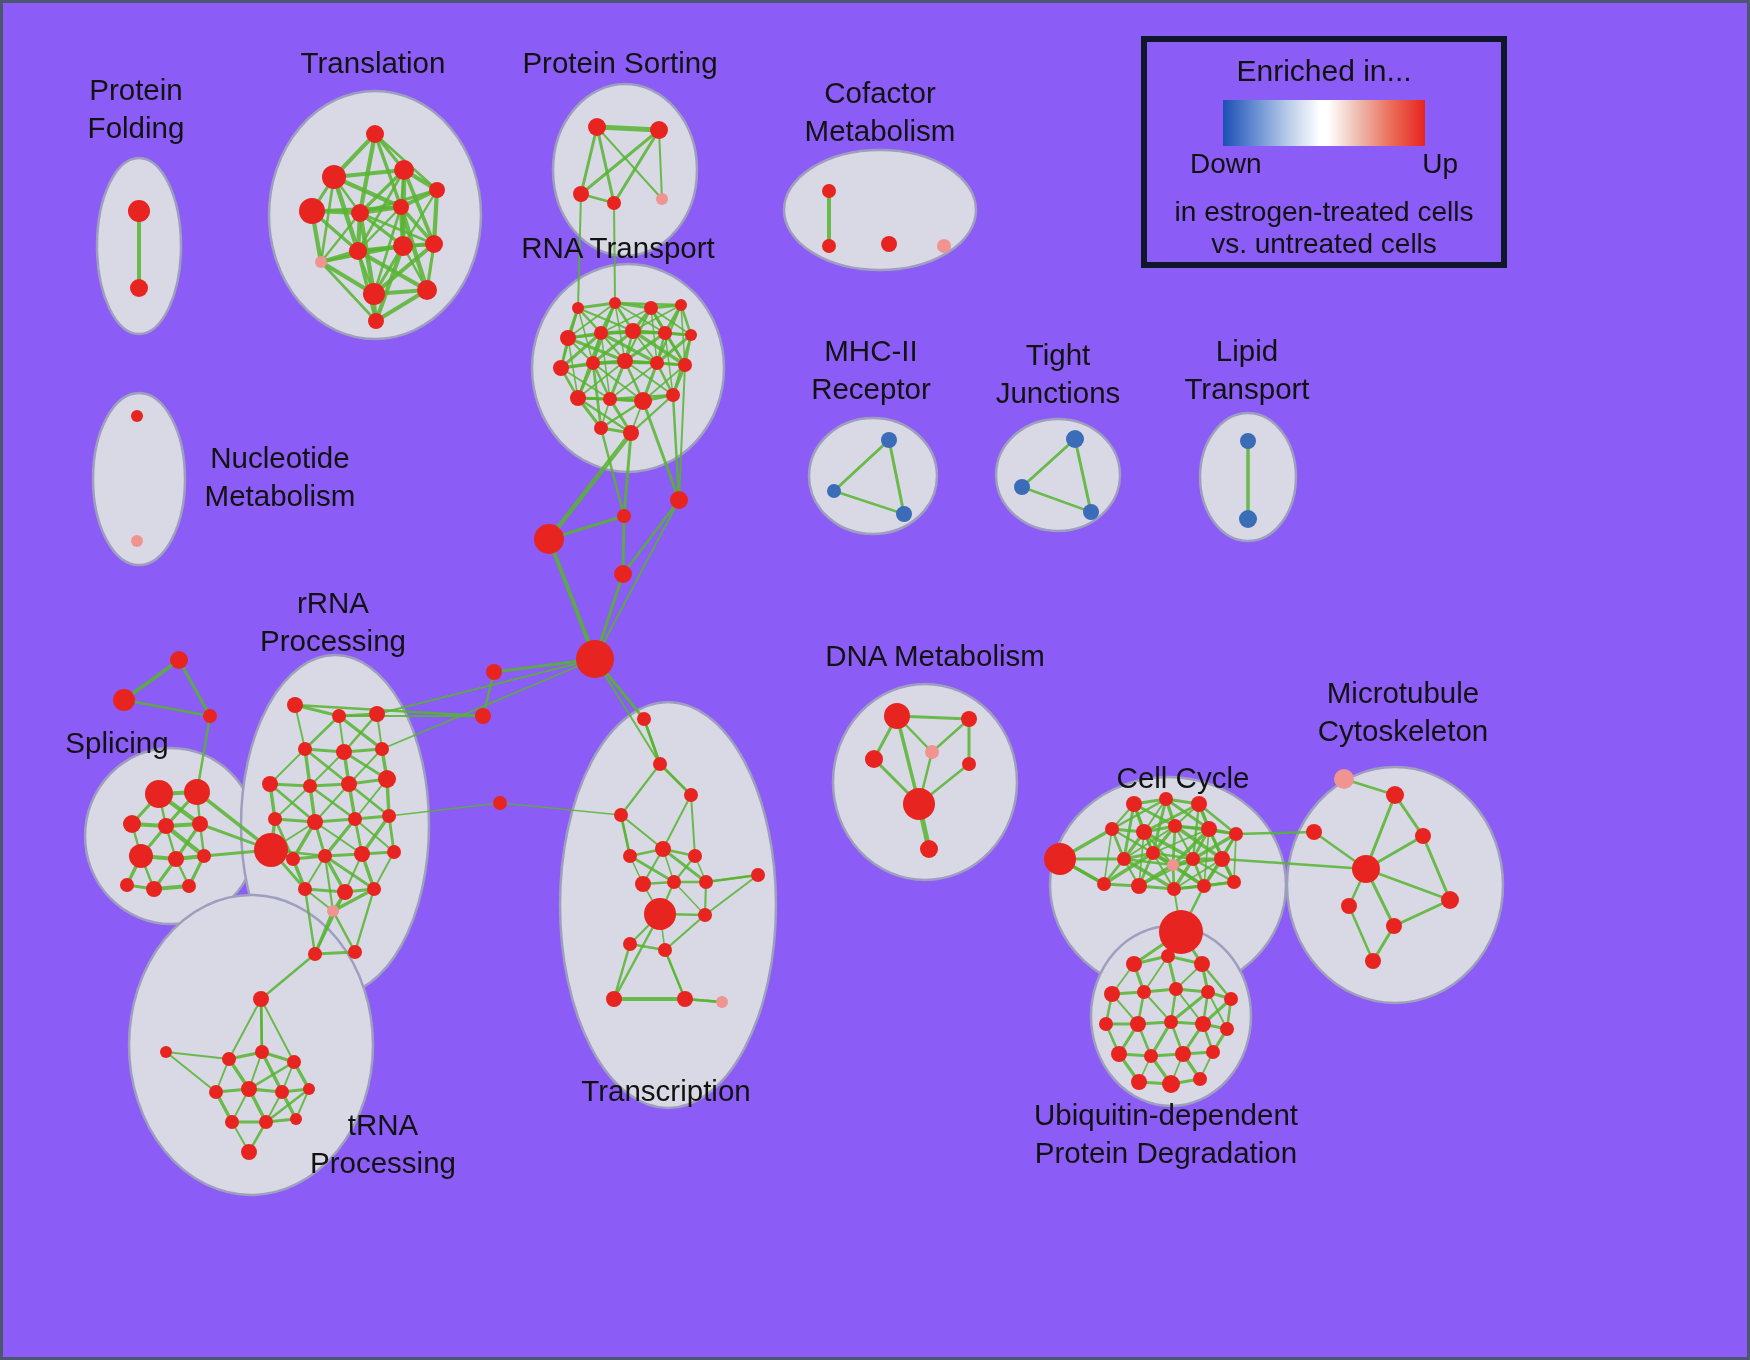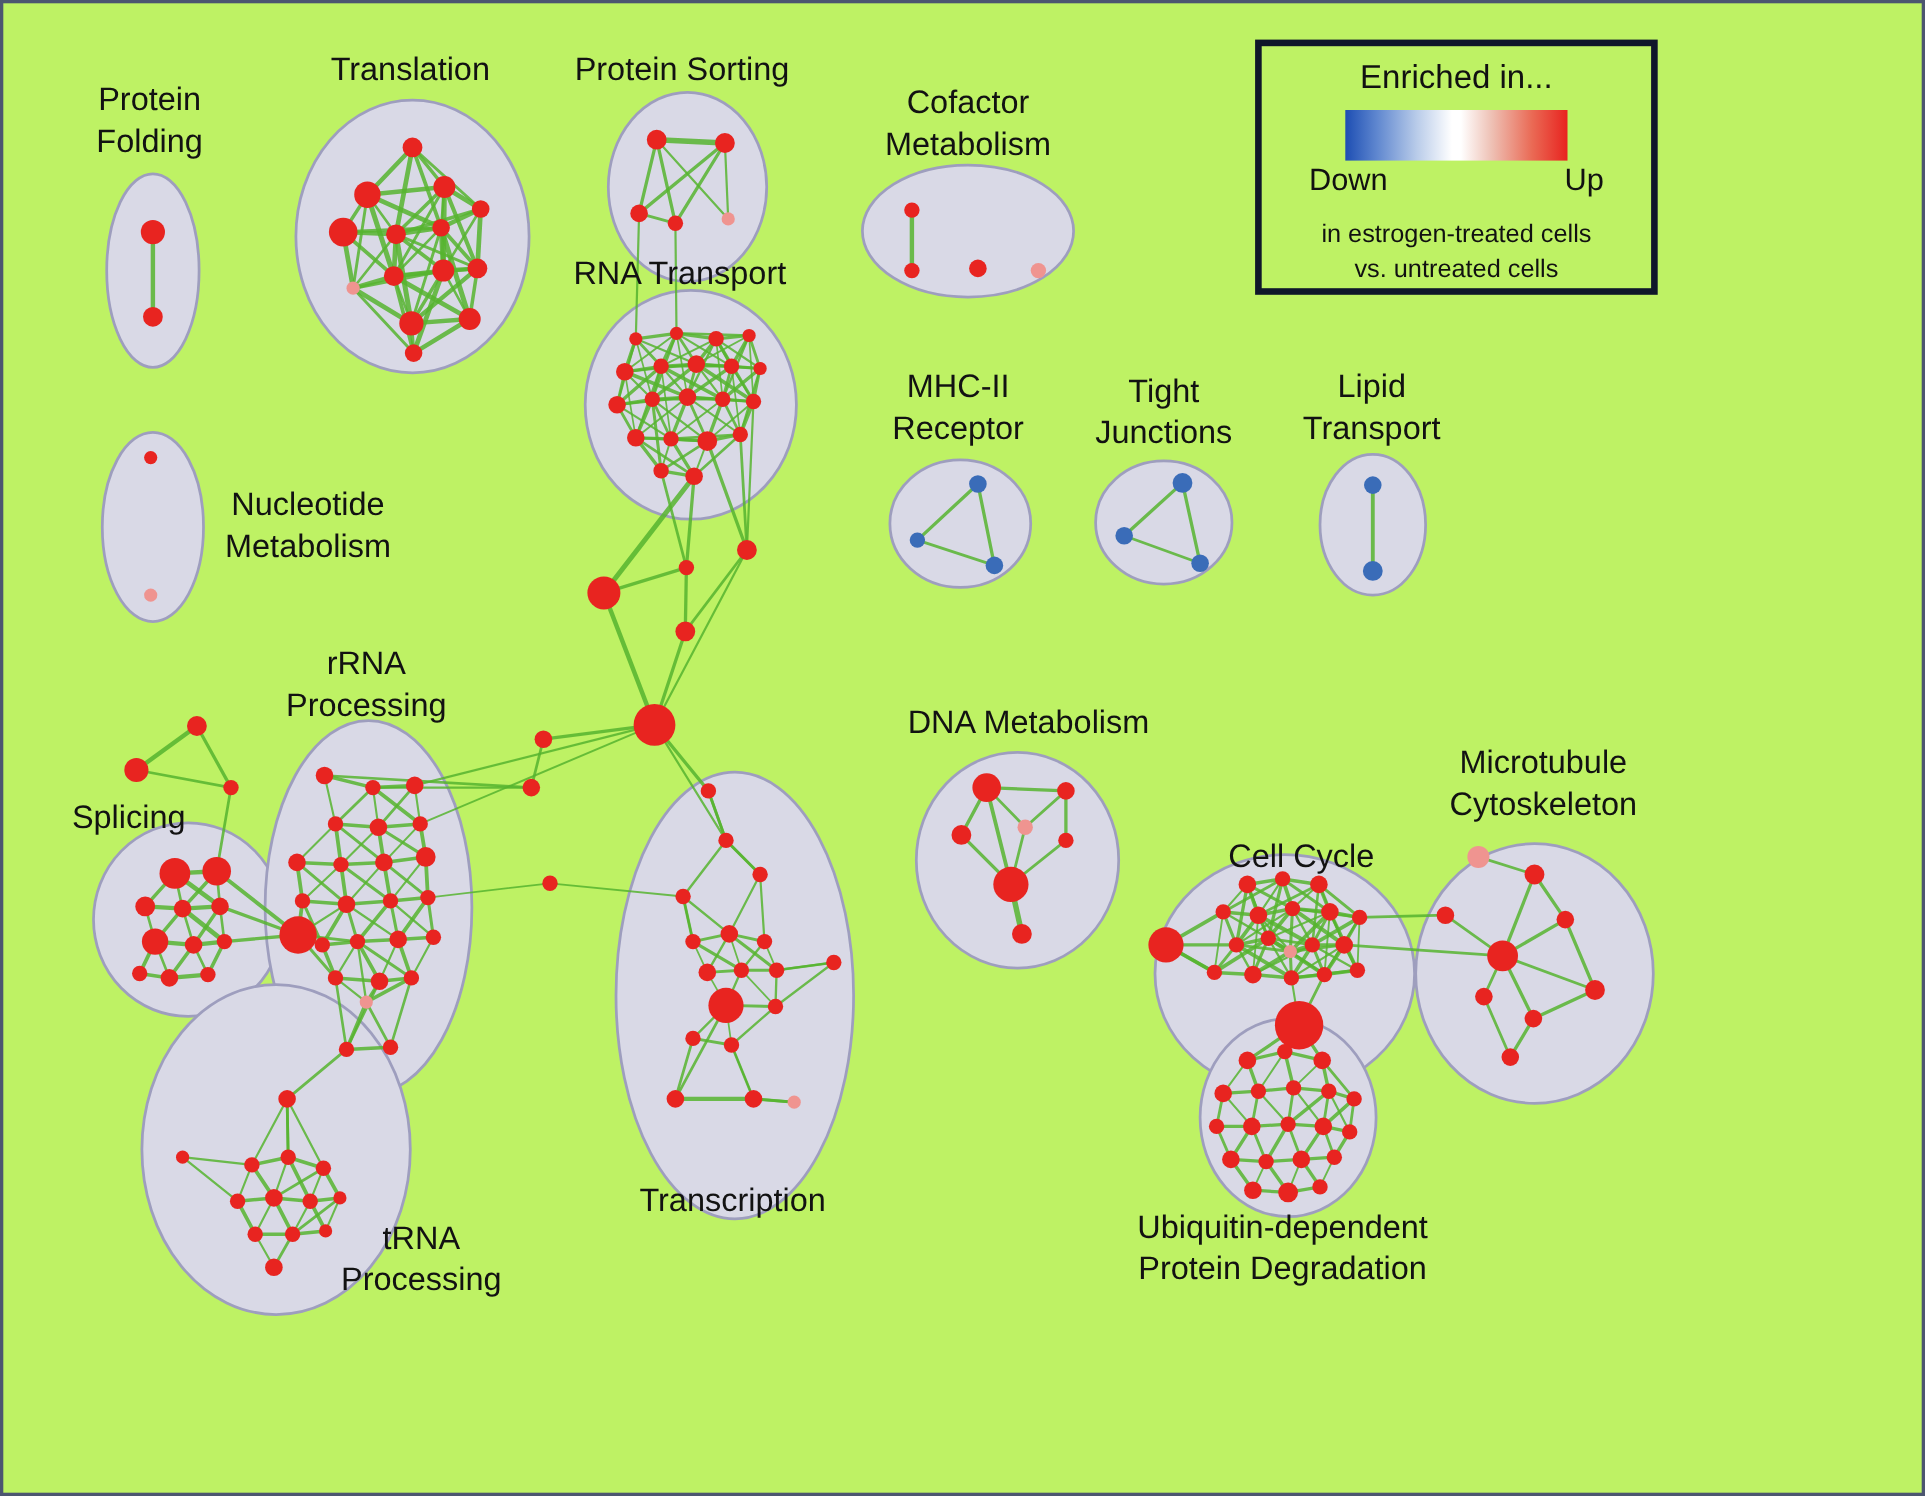--- a/index.html
+++ b/index.html
@@ -13,27 +13,27 @@
     font-family:"Liberation Sans",sans-serif;
     font-size:29.5px;fill:#121212;
   }
   .legend{
     position:absolute;left:1138px;top:33px;width:366px;height:232px;
     box-sizing:border-box;border:6px solid #0f172a;text-align:center;color:#111;
   }
   .legend-title{font-size:30px;margin-top:12px;}
   .legend-bar{width:202px;height:46px;margin:12px auto 0;}
   .legend-ends{width:268px;margin:2px auto 16px;display:flex;justify-content:space-between;font-size:28px;}
-  .legend-line{font-size:23px;line-height:32px;}
+  .legend-line{font-size:28px;line-height:32px;}
   .legend-line.first{margin-top:7px;}
 </style>
 </head>
 <body>
 
-<div class="figure" style="background: #bef264; border-color: rgb(76, 86, 112);">
+<div class="figure" style="background: #8b5cf6; border-color: rgb(76, 86, 112);">
   <svg id="network" width="1750" height="1360" viewBox="0 0 1750 1360">
       <g>
         <ellipse cx="136" cy="243" rx="42" ry="88" fill="#d9d9e6" stroke="#9e9ebe" stroke-width="2.5"></ellipse>
         <ellipse cx="372" cy="212" rx="106" ry="124" fill="#d9d9e6" stroke="#9e9ebe" stroke-width="2.5"></ellipse>
         <ellipse cx="622" cy="167" rx="72" ry="86" fill="#d9d9e6" stroke="#9e9ebe" stroke-width="2.5"></ellipse>
         <ellipse cx="877" cy="207" rx="96" ry="60" fill="#d9d9e6" stroke="#9e9ebe" stroke-width="2.5"></ellipse>
         <ellipse cx="625" cy="365" rx="96" ry="104" fill="#d9d9e6" stroke="#9e9ebe" stroke-width="2.5"></ellipse>
         <ellipse cx="136" cy="476" rx="46" ry="86" fill="#d9d9e6" stroke="#9e9ebe" stroke-width="2.5"></ellipse>
         <ellipse cx="870" cy="473" rx="64" ry="58" fill="#d9d9e6" stroke="#9e9ebe" stroke-width="2.5"></ellipse>
         <ellipse cx="1055" cy="472" rx="62" ry="56" fill="#d9d9e6" stroke="#9e9ebe" stroke-width="2.5"></ellipse>

